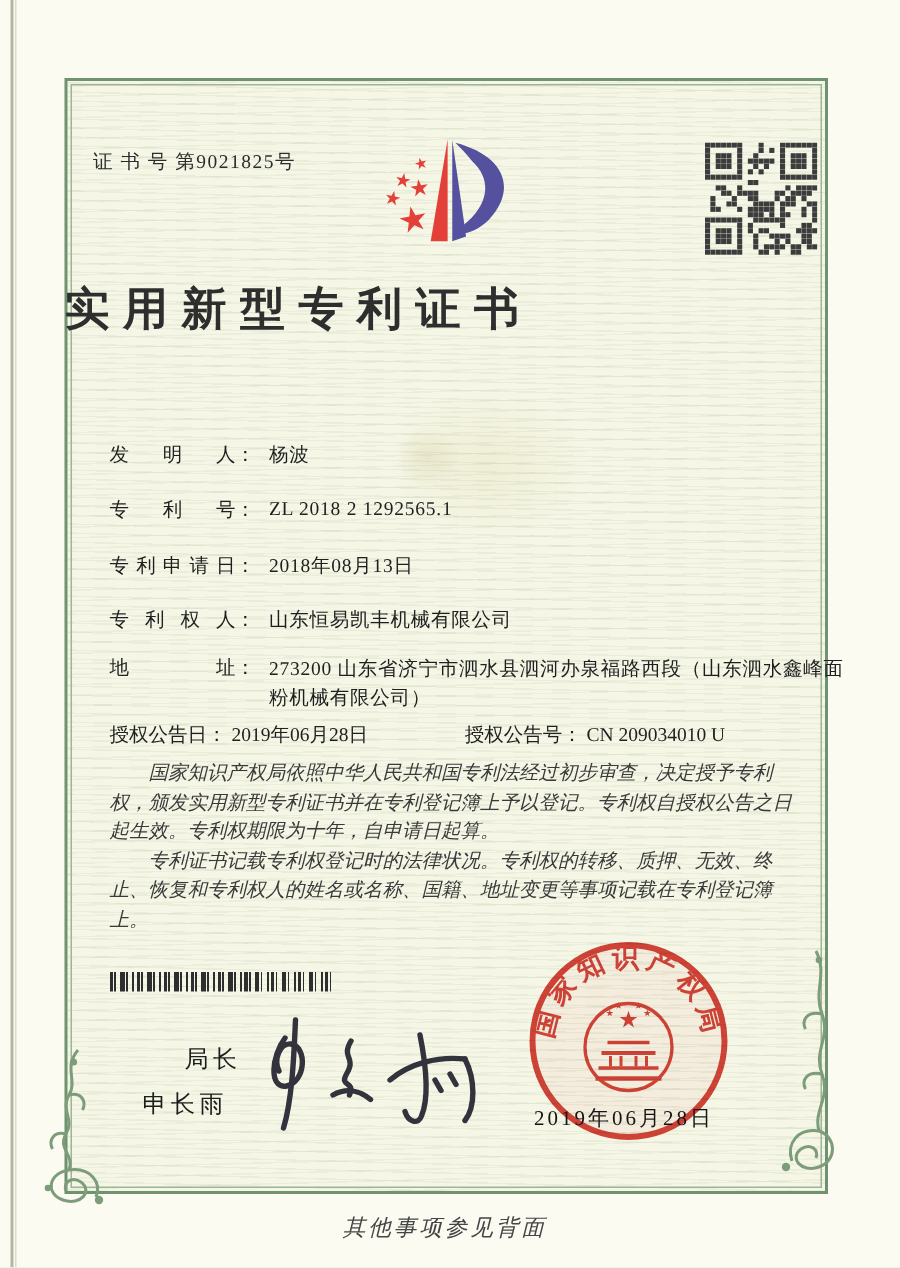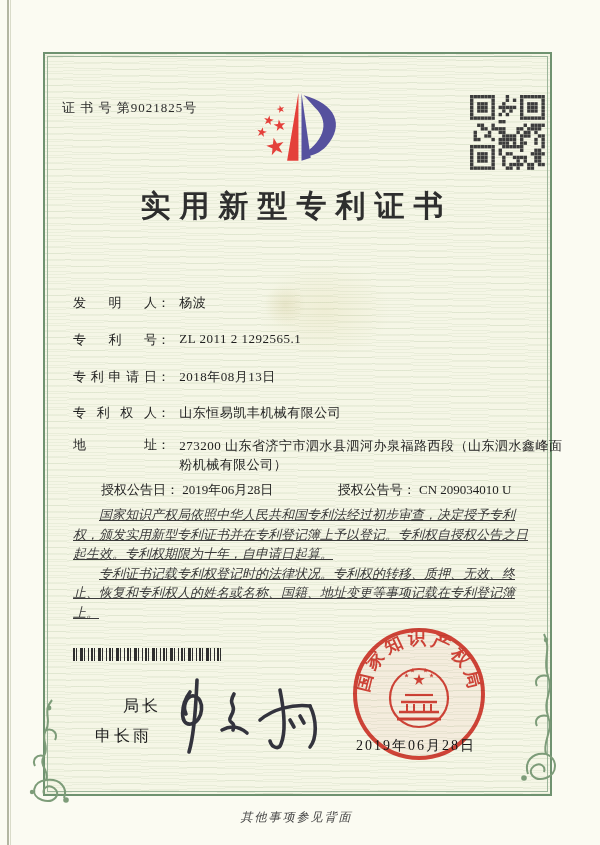--- a/index.html
+++ b/index.html
@@ -19,48 +19,48 @@
     position:absolute;left:43px;top:52px;width:505px;height:740px;
     border:2px solid #6f9270;
     background:
       repeating-linear-gradient(1.5deg, rgba(152,176,132,0.13) 0 1px, rgba(0,0,0,0) 1px 6px),
       repeating-linear-gradient(-1.5deg, rgba(152,176,132,0.11) 0 1px, rgba(0,0,0,0) 1px 7px),
       #f5f6e6;
   }
   .frame-inner{position:absolute;inset:2px;border:1px solid #9cb59a;pointer-events:none;}
   .abs{position:absolute;}
   .cert-no{left:62px;top:99px;font-size:13px;letter-spacing:1px;color:#2c2c2c;}
-  .title{left:43px;top:186px;width:507px;text-align:center;font-size:30px;font-weight:600;
+  .title{left:43px;top:186px;width:507px;text-align:left;font-size:30px;font-weight:600;
     letter-spacing:9px;color:#2e2e2e;}
   .frow{left:73px;font-size:13px;color:#1f1f1f;white-space:nowrap;}
   .flabel{display:inline-block;width:84px;text-align:justify;text-align-last:justify;vertical-align:top;}
   .fcolon{display:inline-block;vertical-align:top;}
   .fvalue{display:inline-block;margin-left:6px;vertical-align:top;letter-spacing:0.5px;}
   .fvalue-wrap{white-space:normal;width:392px;line-height:19px;}
-  .grant{left:73px;top:481px;font-size:13px;color:#1f1f1f;white-space:nowrap;margin-left:28px;}
+  .grant{left:73px;top:481px;font-size:13px;color:#1f1f1f;white-space:nowrap;}
   .grant .gap{display:inline-block;width:58px;}
   .paras{left:73px;top:505px;width:457px;font-size:13px;line-height:19.5px;color:#3a3a3a;
-    font-style:italic;text-decoration:underline;}
+    font-style:italic;}
   .paras p{margin:0;text-indent:2em;}
   .barcode{left:73px;top:648px;width:148px;height:13px;
     background:repeating-linear-gradient(90deg,
       #2e2e2e 0 2px,transparent 2px 3px,
       #2e2e2e 3px 4px,transparent 4px 7px,
       #2e2e2e 7px 10px,transparent 10px 11px,
       #2e2e2e 11px 12px,transparent 12px 15px,
       #2e2e2e 15px 16px,transparent 16px 18px);}
   .signoff{font-family:"Liberation Sans","DejaVu Sans",sans-serif;color:#1d1d1d;
     font-size:16px;letter-spacing:3px;}
   .role{left:95px;top:696px;margin-left:28px;}
   .name{left:95px;top:726px;}
   .sig{left:160px;top:670px;}
   .seal{left:349px;top:624px;mix-blend-mode:multiply;opacity:0.93;}
   .seal-date{left:356px;top:737px;font-size:14px;letter-spacing:2px;color:#161616;z-index:5;}
   .page-no{left:43px;top:771px;width:507px;text-align:center;font-size:12px;letter-spacing:1px;color:#333;}
-  .back-note{left:43px;top:809px;width:507px;text-align:center;font-size:12px;
+  .back-note{left:43px;top:809px;width:507px;text-align:center;font-size:15px;
     font-style:italic;color:#454545;letter-spacing:2px;}
   .flourish{color:#7d9c79;}
 </style>
 </head>
 <body>
 
 <div class="scan">
   <div class="scan-edge"></div>
   <div class="scan-edge2"></div>
 
@@ -306,21 +306,21 @@
     </svg>
 
   <div class="abs title">实用新型专利证书</div>
 
   <div class="abs frow" style="top:294px;">
     <span class="flabel">发明人</span><span class="fcolon">：</span>
     <span class="fvalue">杨波</span>
   </div>
   <div class="abs frow" style="top:331px;">
     <span class="flabel">专利号</span><span class="fcolon">：</span>
-    <span class="fvalue">ZL 2011 2 1292565.1</span>
+    <span class="fvalue">ZL 2018 2 1292565.1</span>
   </div>
   <div class="abs frow" style="top:368px;">
     <span class="flabel">专利申请日</span><span class="fcolon">：</span>
     <span class="fvalue">2018年08月13日</span>
   </div>
   <div class="abs frow" style="top:404px;">
     <span class="flabel">专利权人</span><span class="fcolon">：</span>
     <span class="fvalue">山东恒易凯丰机械有限公司</span>
   </div>
   <div class="abs frow" style="top:436px;">

